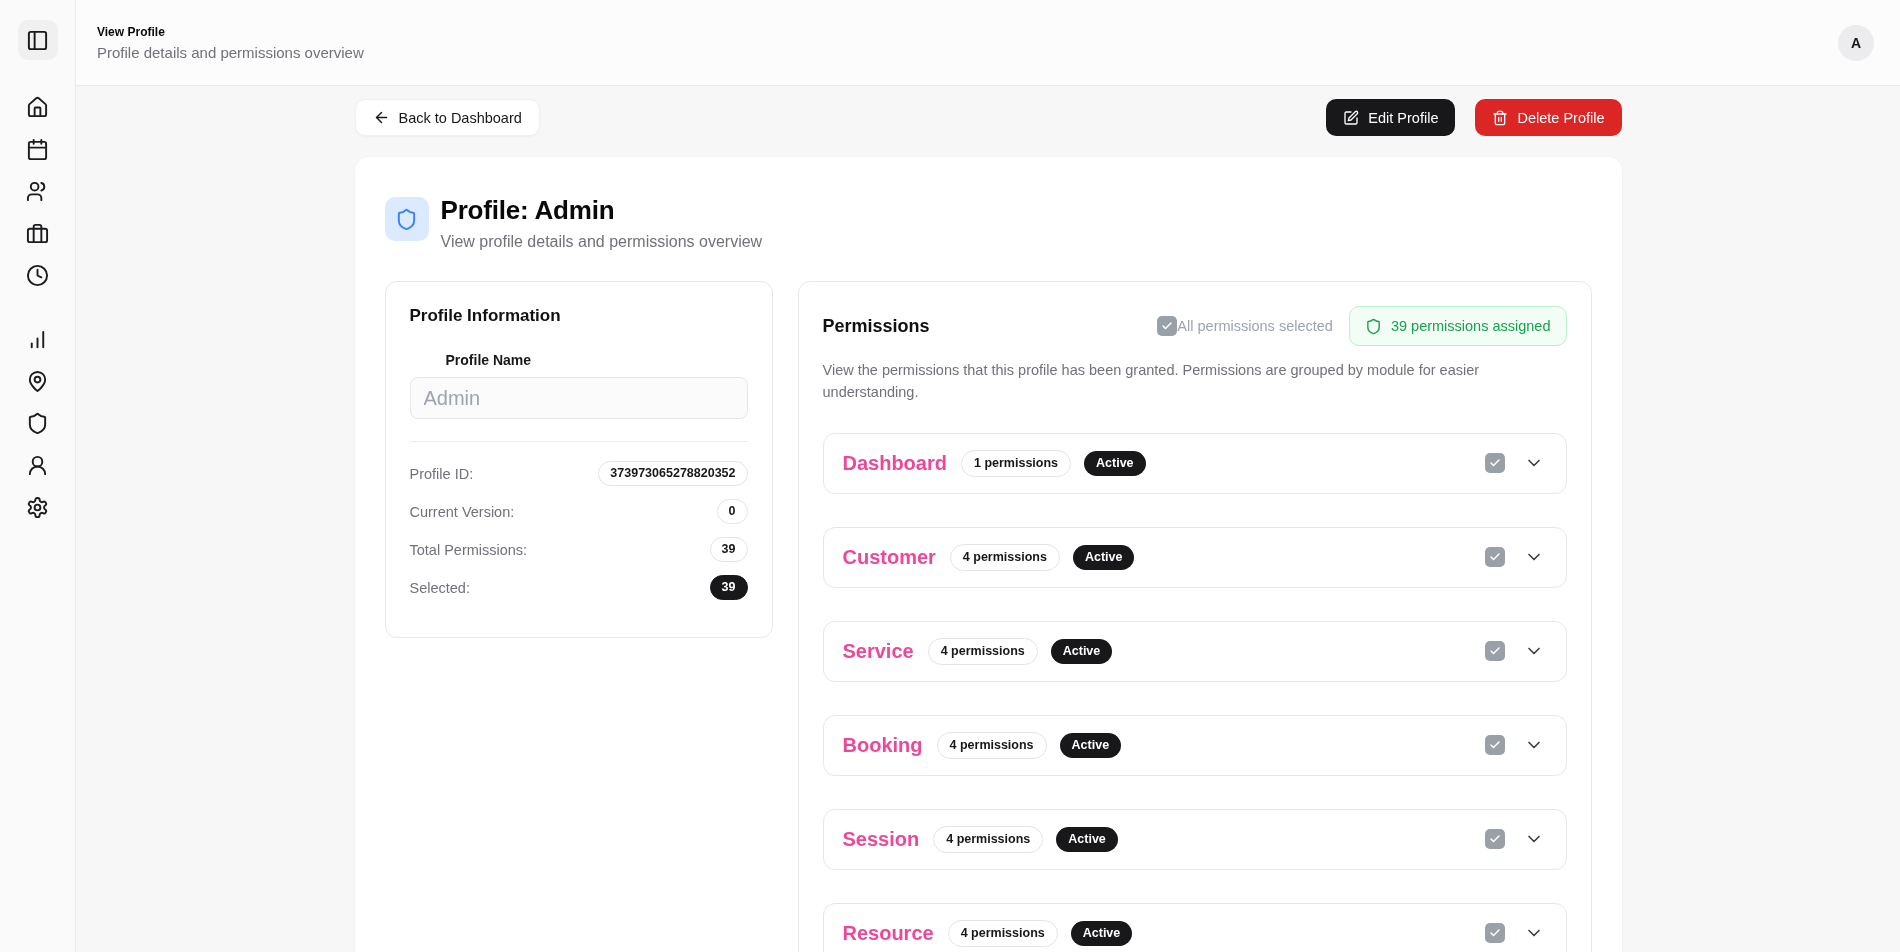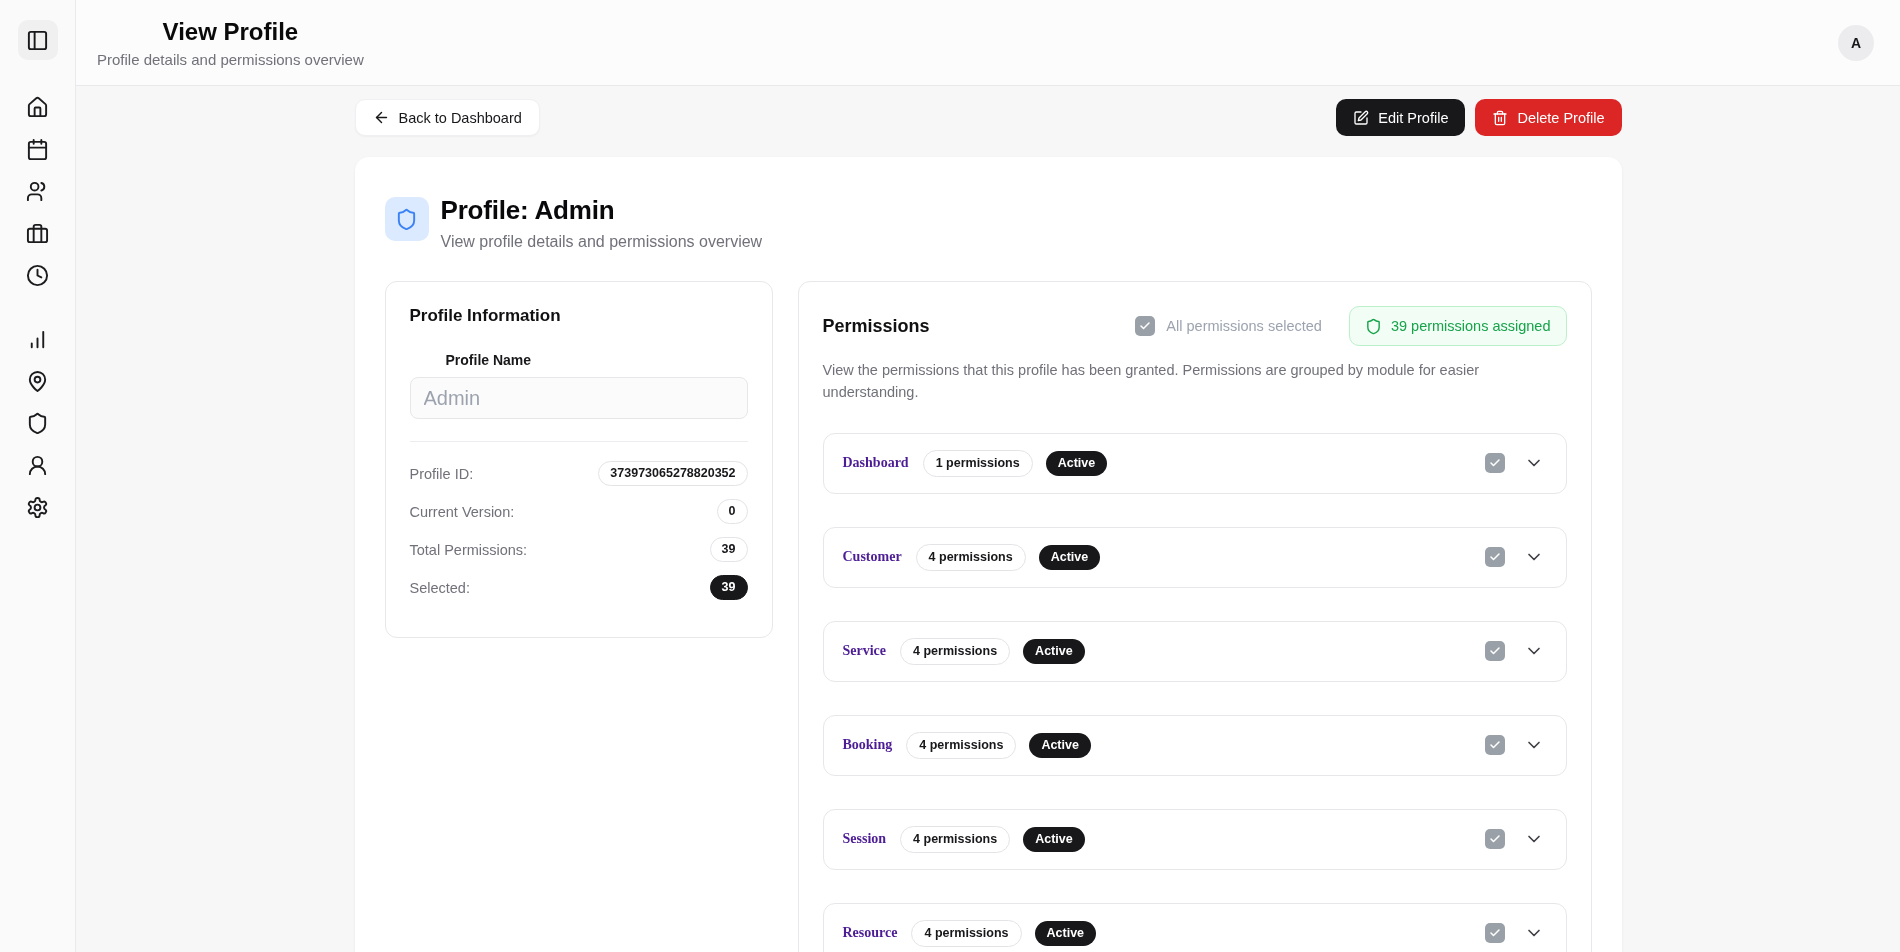--- a/index.html
+++ b/index.html
@@ -15,36 +15,36 @@
   .sb-nav { margin-top:34px; display:flex; flex-direction:column; align-items:center; gap:16px; }
   .sb-btn { width:26px; height:26px; border:none; background:transparent; color:#1c1c1f;
             display:flex; align-items:center; justify-content:center; cursor:pointer; }
   .sb-btn.gap-after { margin-bottom:22px; }
   .sb-btn svg, .sb-toggle svg { width:23px; height:23px; }
 
   
   .main { flex:1; display:flex; flex-direction:column; min-width:0; }
   .topbar { height:86px; background:#fcfcfc; border-bottom:1px solid #e9e9eb;
             display:flex; align-items:center; justify-content:space-between; padding:0 26px 0 21px; }
-  .topbar-title { font-size:24px; font-weight:700; color:#0a0a0a;text-align:center; }
+  .topbar-title { font-size:12px; font-weight:700; color:#0a0a0a; }
   .topbar-subtitle { font-size:15px; color:#71717a; margin-top:5px; }
   .avatar { width:36px; height:36px; border-radius:50%; background:#ececee; display:flex;
             align-items:center; justify-content:center; font-size:14px; font-weight:600; color:#18181b; cursor:pointer; }
 
   .content { flex:1; background:#f7f7f8; padding-top:13px; overflow:hidden; }
   .content-inner { width:1267px; margin:0 auto; }
 
   
   .toolbar { display:flex; justify-content:space-between; align-items:center; margin-bottom:21px; }
   .btn { display:inline-flex; align-items:center; gap:9px; height:37px; padding:0 17px;
          border-radius:10px; font-family:inherit; font-size:14.5px; font-weight:500; cursor:pointer; border:none; }
   .btn svg { width:16px; height:16px; }
   .btn-back { background:#ffffff; color:#18181b; border:1px solid #f0f0f2; box-shadow:0 1px 2px rgba(0,0,0,.04); }
   .btn-back svg { width:17px; height:17px; }
-  .toolbar-right { display:flex; gap:10px; }
+  .toolbar-right { display:flex; gap:20px; }
   .btn-dark { background:#18181b; color:#ffffff; }
   .btn-red { background:#dc2626; color:#ffffff;align-items:center; }
 
   
   .card { background:#ffffff; border-radius:14px; box-shadow:0 1px 3px rgba(0,0,0,.06);
           padding:38px 30px 30px 30px; height:860px; }
   .card-head { display:flex; gap:12px; align-items:flex-start; }
   .icon-box { width:44px; height:44px; border-radius:10px; background:#dbeafe; color:#3b82f6;
               display:flex; align-items:center; justify-content:center; flex-shrink:0; margin-top:2px; }
   .icon-box svg { width:23px; height:23px; }
@@ -64,35 +64,35 @@
   .divider { border:none; border-top:1px solid #ededef; margin:22px 0 19px 0; }
   .stat-row { display:flex; align-items:center; justify-content:space-between; margin-bottom:13px; }
   .stat-label { font-size:14.5px; color:#71717a; }
   .stat-badge { font-size:12.5px; font-weight:700; color:#18181b; border:1px solid #e4e4e7;
                 background:#fff; border-radius:999px; padding:4px 11px; line-height:1.2; }
   .stat-badge.dark { background:#18181b; color:#fff; border-color:#18181b; }
 
   
   .perm-header { display:flex; align-items:center; }
   .perm-title { font-size:18px; font-weight:700; color:#111113; }
-  .perm-controls { margin-left:auto; display:flex; align-items:center; gap:11px; }
+  .perm-controls { margin-left:auto; display:flex; align-items:center; }
   .checkbox { width:20px; height:20px; border-radius:5px; background:#9aa0a8; display:inline-flex;
               align-items:center; justify-content:center; cursor:pointer; flex-shrink:0; }
   .checkbox svg { width:12px; height:12px; color:#fff; }
   .all-label { font-size:14.5px; color:#9ca3af; }
   .assigned-badge { margin-left:16px; display:inline-flex; align-items:center; gap:9px; height:40px;
                     padding:0 15px; border-radius:10px; background:#f2fdf5; border:1px solid #bcf0cb;
                     color:#16a34a; font-size:14.5px; font-weight:500; }
   .assigned-badge svg { width:17px; height:17px; }
   .perm-desc { margin-top:14px; font-size:14.5px; color:#71717a; line-height:1.5; max-width:790px; }
 
   .modules { margin-top:29px; display:flex; flex-direction:column; gap:33px; }
   .module-row { height:61px; border:1px solid #e7e7e9; border-radius:12px; display:flex;
                 align-items:center; padding:0 22px 0 19px; background:#fff; cursor:pointer; }
-  .module-name { font-size:14px; font-weight:700; color:#4c1d95;font-family:Liberation Serif, serif; }
+  .module-name { font-size:20px; font-weight:700; color:#ec4899; }
   .pill { font-size:12.5px; font-weight:600; border-radius:999px; padding:5px 12px; line-height:1.2;text-align:center; }
   .pill-outline { border:1px solid #e4e4e7; color:#18181b; margin-left:14px; background:#fff; }
   .pill-dark { background:#18181b; color:#fff; margin-left:13px; }
   .row-right { margin-left:auto; display:flex; align-items:center; gap:19px; }
   .chev { width:20px; height:20px; color:#3f3f46; cursor:pointer; }
 </style>
 </head>
 <body>
 
 <div class="page">

